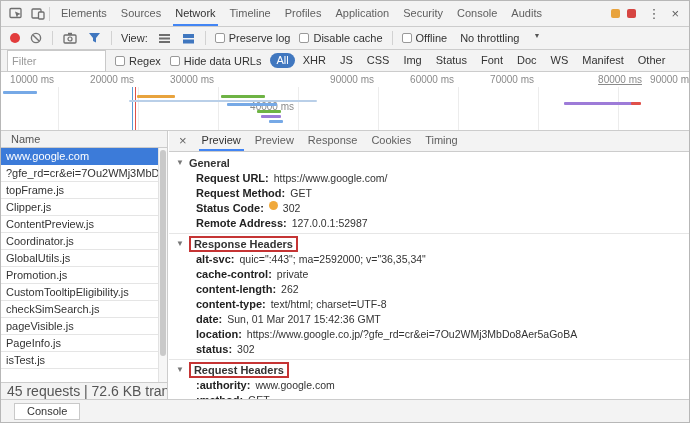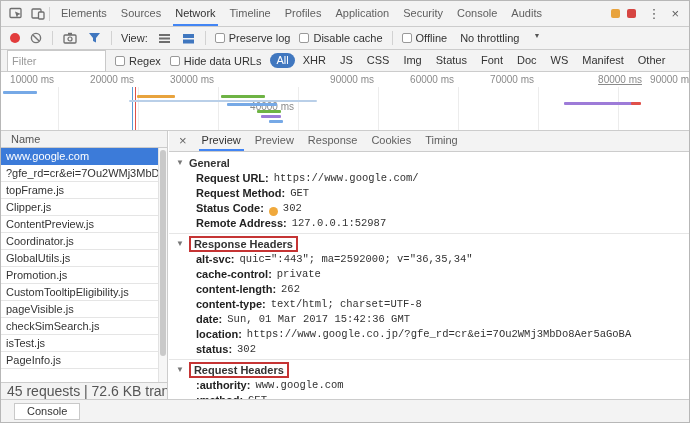--- a/index.html
+++ b/index.html
@@ -63,23 +63,23 @@
   .detail-tabs{height:21px;display:flex;align-items:center;background:#f3f3f3;border-bottom:1px solid #ccc;padding:0 2px}
   .dclose{padding:0 8px;color:#666;font-size:13px;line-height:20px}
   .dtab{padding:0 7px;line-height:19px;height:20px;color:#5f5f5f;position:relative;white-space:nowrap}
   .dtab.active{color:#333}
   .dtab.active::after{content:"";position:absolute;left:4px;right:4px;bottom:0;height:2px;background:var(--accent)}
   .detail-body{position:absolute;top:21px;left:0;right:0;bottom:0;overflow:hidden;padding-top:2px}
   .section + .section{border-top:1px solid #e6e6e6;margin-top:2px;padding-top:1px}
   .section-title{display:flex;align-items:center;height:17px;padding-left:7px;color:#333;font-weight:bold}
   .tri{font-size:8px;color:#777;margin-right:5px;font-weight:normal}
   .annotated{border:2px solid var(--annot);padding:0 3px}
-  .kv{height:15px;line-height:15px;padding-left:27px;display:flex;align-items:flex-end;white-space:nowrap;overflow:hidden}
+  .kv{height:15px;line-height:15px;padding-left:27px;display:flex;align-items:flex-start;white-space:nowrap;overflow:hidden}
   .kv .k{font-weight:bold;color:#222;margin-right:5px}
-  .kv .v{font-family:Liberation Mono, monospace;font-size:10.5px;color:#333}
+  .kv .v{font-family:Liberation Sans, sans-serif;font-size:10.5px;color:#333}
   .status-dot{display:inline-block;width:9px;height:9px;border-radius:50%;margin-right:5px;flex:none}
 
   
   .drawer{position:absolute;left:0;right:0;bottom:0;height:23px;background:#f3f3f3;border-top:1px solid #ccc;display:flex;align-items:center}
   .console-tab{margin-left:13px;background:#fff;border:1px solid #c9c9c9;padding:1px 12px 2px;color:#333}
 </style>
 </head>
 <body>
 
 <div class="devtools">
@@ -235,24 +235,24 @@
     <div class="req-list">
         <div class="req-row selected">www.google.com</div>
         <div class="req-row">?gfe_rd=cr&amp;ei=7Ou2WMj3MbDo8Aer5aGoBA</div>
         <div class="req-row">topFrame.js</div>
         <div class="req-row">Clipper.js</div>
         <div class="req-row">ContentPreview.js</div>
         <div class="req-row">Coordinator.js</div>
         <div class="req-row">GlobalUtils.js</div>
         <div class="req-row">Promotion.js</div>
         <div class="req-row">CustomTooltipEligibility.js</div>
+        <div class="req-row">checkSimSearch.js</div>
         <div class="req-row">pageVisible.js</div>
-        <div class="req-row">checkSimSearch.js</div>
+        <div class="req-row">PageInfo.js</div>
         <div class="req-row">isTest.js</div>
-        <div class="req-row">PageInfo.js</div>
       </div>
     <div class="req-scrollbar">
       <div class="req-thumb"></div>
     </div>
     <div class="req-summary">45 requests  |  72.6 KB transferred</div>
   </div>
 
   <div class="right-panel">
     <div class="detail-tabs">
       <span class="dclose">×</span>

